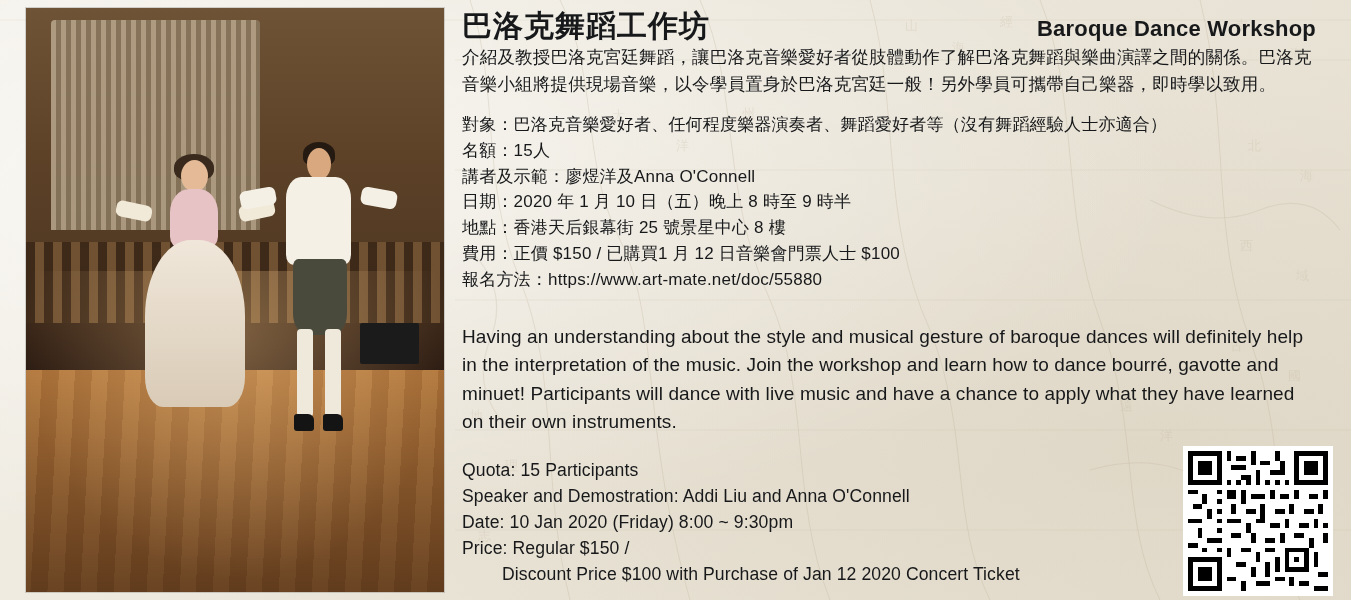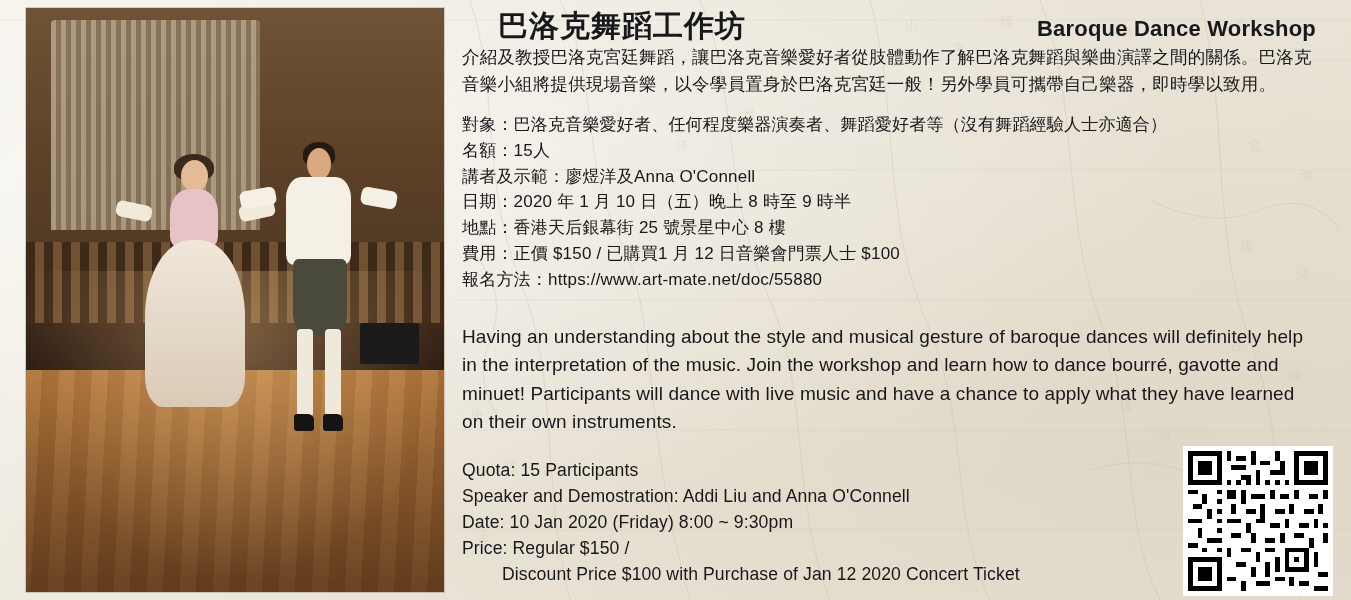--- a/index.html
+++ b/index.html
@@ -116,21 +116,20 @@
     top: 0;
     width: 866px;
     height: 600px;
     color: #17181a;
   }
   .title-row {
     display: flex;
     align-items: baseline;
     justify-content: space-between;
     padding-top: 8px;
-    margin-left: 36px;
   }
   .title-zh {
     font-size: 30px;
     font-weight: bold;
     letter-spacing: 1px;
     line-height: 1.2;
   }
   .title-en {
     font-size: 22px;
     font-weight: bold;

